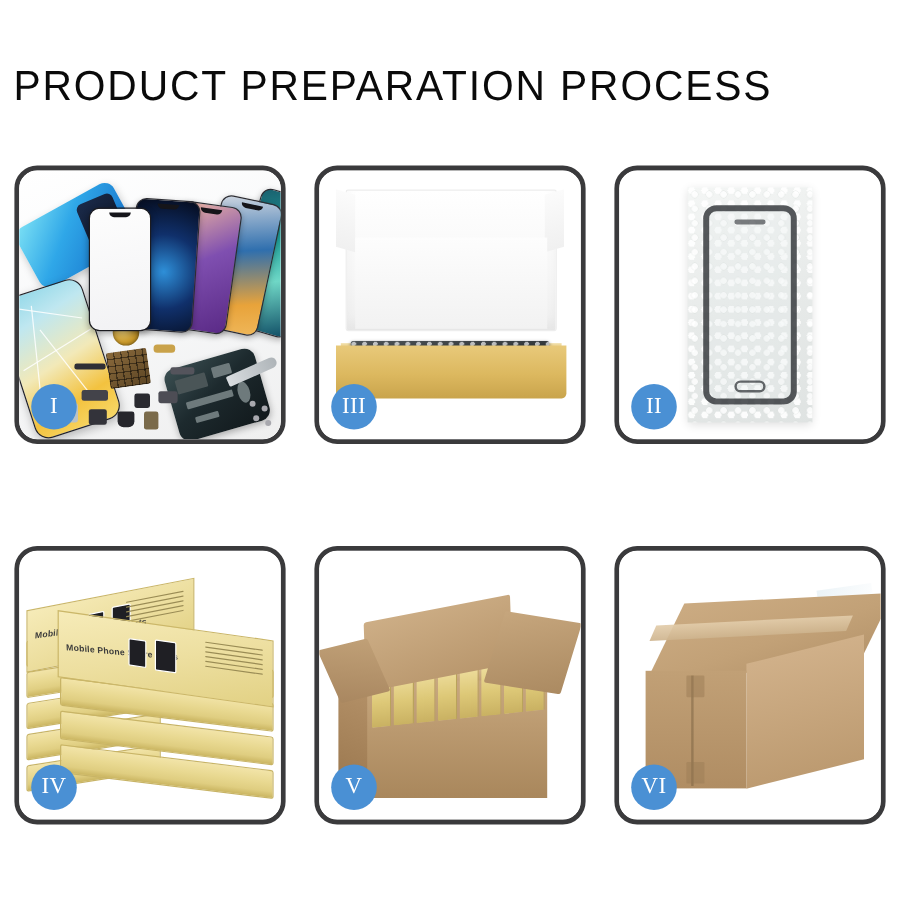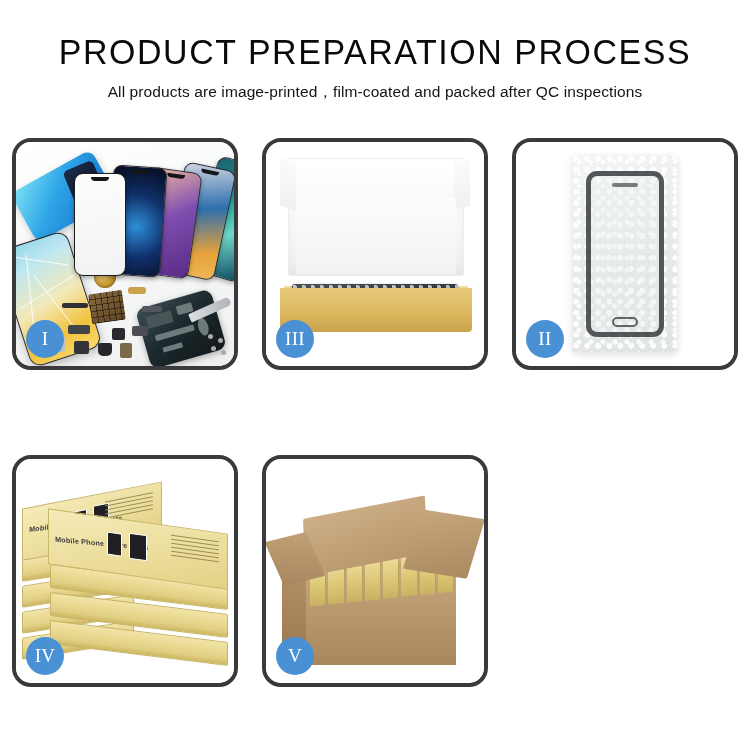--- a/index.html
+++ b/index.html
@@ -9,22 +9,22 @@
     height: 750px;
     background: #ffffff;
     font-family: "Liberation Sans", sans-serif;
     overflow: hidden;
     position: relative;
   }
 
   
   .header {
     width: 100%;
-    padding-top: 34px;
-    text-align: center;
+    padding-top: 54px;
+    text-align: left;
   }
 
   .page-title {
     font-family: "Liberation Sans", sans-serif;
     font-size: 35px;
     font-weight: 500;
     letter-spacing: 1.6px;
     color: #0a0a0a;
     line-height: 1.05;
     transform: scaleX(0.97);
@@ -421,21 +421,20 @@
     position:absolute; right:6px; top:30px; width:46px; height:26px;
     background: linear-gradient(120deg,rgba(230,240,245,.8),rgba(255,255,255,0));
     transform: rotate(-8deg);
   }
 </style>
 </head>
 <body>
 
 <div class="header">
   <div class="page-title">PRODUCT PREPARATION PROCESS</div>
-  <div class="page-subtitle">All products are image-printed，film-coated and packed after QC inspections</div>
 </div>
 
 <div class="grid">
 
   <div class="panel">
     <div class="panel-photo scene-parts">
       <div class="bg-sheen"></div>
 
       <div class="fan">
         <div class="ph p5"></div>
@@ -599,14 +598,27 @@
       </div>
       <div class="flap-right"></div>
       <div class="flap-left"></div>
       <div class="carton-rim"></div>
       <div class="carton-side"></div>
       <div class="carton-body"></div>
     </div>
     <div class="badge">V</div>
   </div>
 
+  <div class="panel">
+    <div class="panel-photo scene-sealed">
+      <div class="sealed-sheen"></div>
+      <div class="sealed-top"></div>
+      <div class="seal-tape"></div>
+      <div class="sealed-right"></div>
+      <div class="sealed-front"></div>
+      <div class="seal-seam"></div>
+      <div class="seal-tab-a"></div>
+      <div class="seal-tab-b"></div>
+    </div>
+    <div class="badge">VI</div>
+  </div>
 
 </div>
 
 </body></html>

